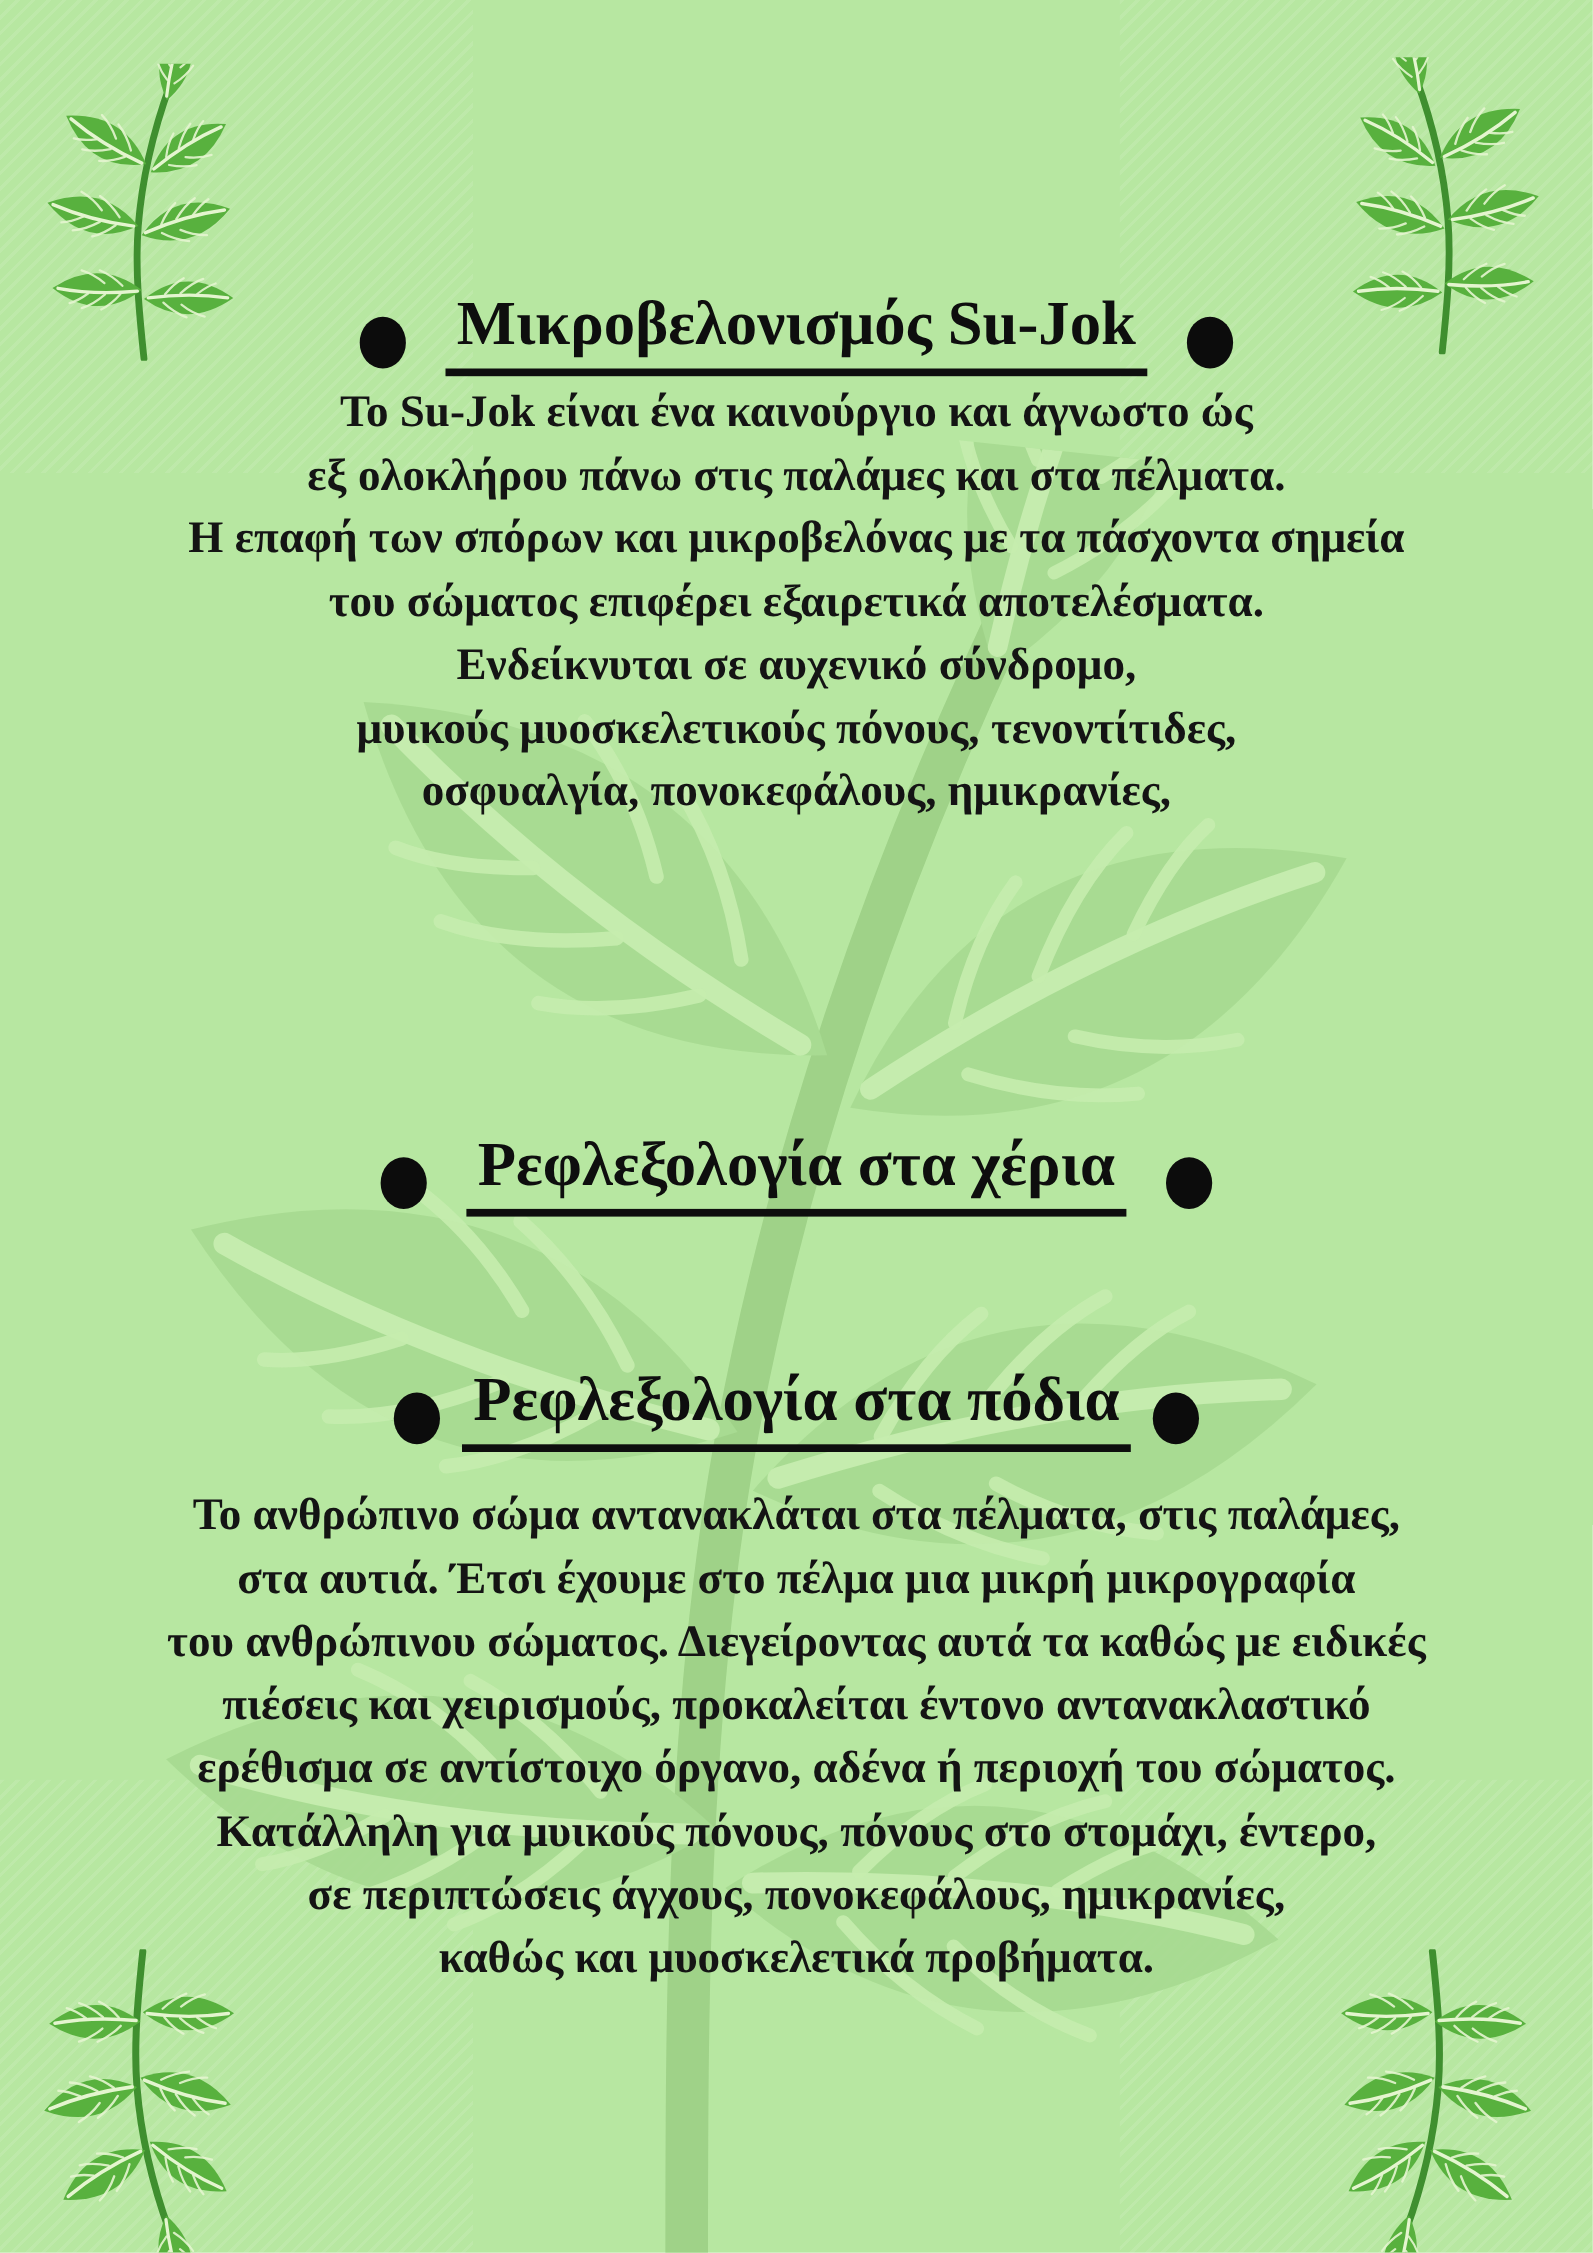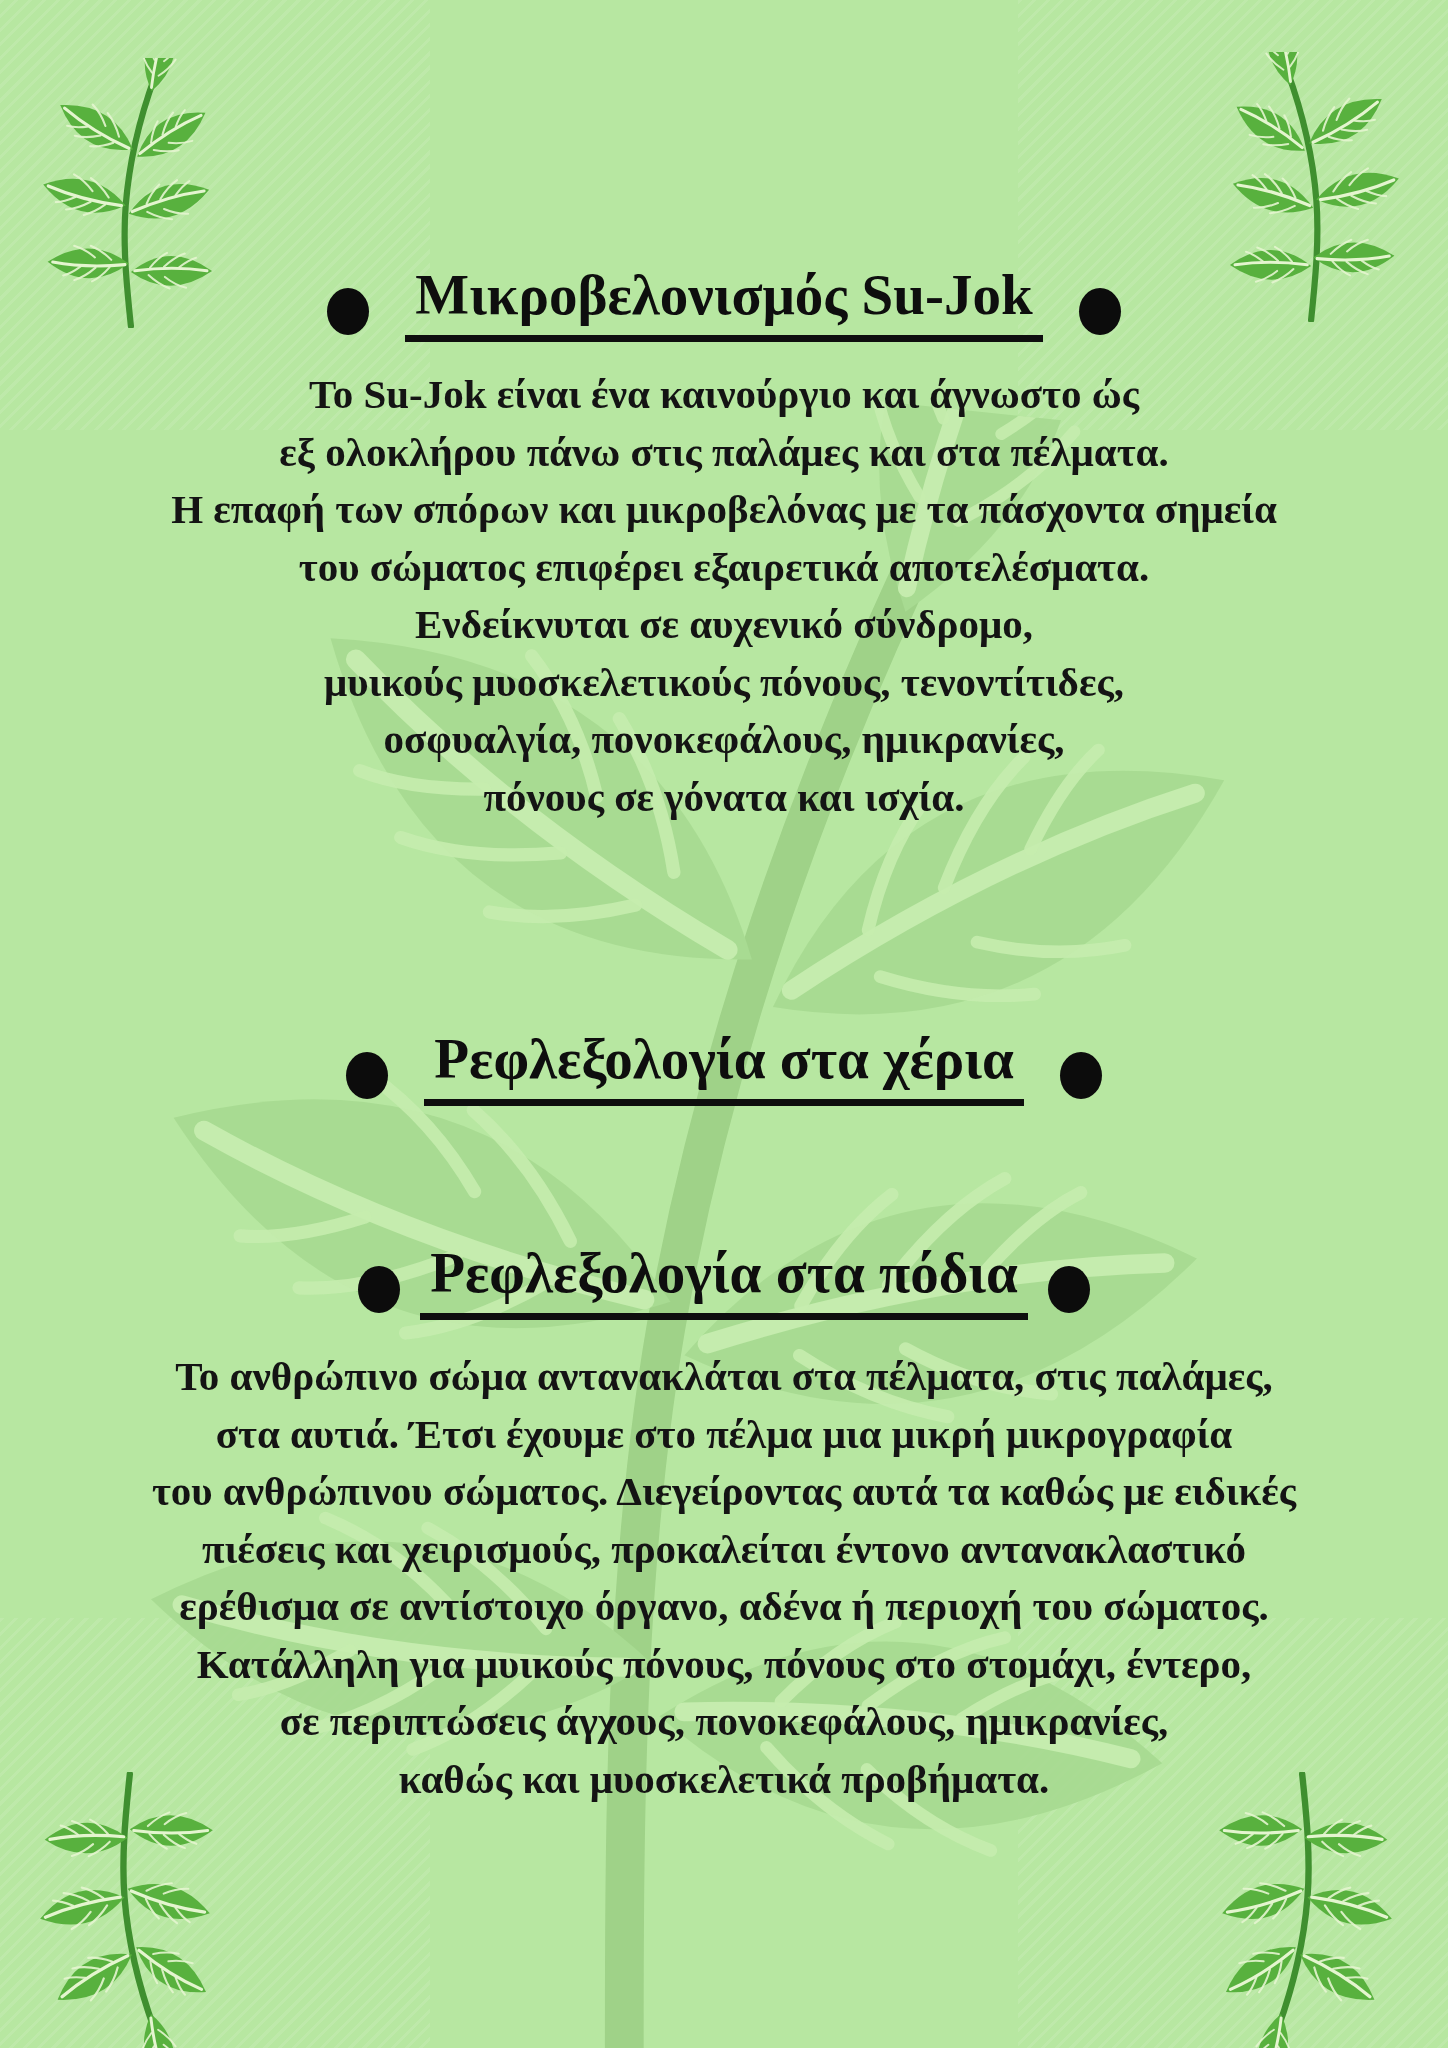--- a/index.html
+++ b/index.html
@@ -84,21 +84,21 @@
   .para{
     position:absolute;
     left:0;width:100%;
     text-align:center;
     font-weight:700;
     font-size:41px;
     line-height:57.5px;
     color:#141414;
     white-space:nowrap;
   }
-  .para.p1{top:366px;text-align:center;}
+  .para.p1{top:345px;text-align:center;}
   .para.p2{top:1348px;}
 </style>
 </head>
 <body>
 
 <div id="page">
 
   <svg width="0" height="0" style="position:absolute" aria-hidden="true">
     <defs>
       <g id="leafunit">
@@ -148,21 +148,20 @@
   </header>
 
   <div class="para p1">
     <div>Το Su-Jok είναι ένα καινούργιο και άγνωστο ώς</div>
     <div>εξ ολοκλήρου πάνω στις παλάμες και στα πέλματα.</div>
     <div>Η επαφή των σπόρων και μικροβελόνας με τα πάσχοντα σημεία</div>
     <div>του σώματος επιφέρει εξαιρετικά αποτελέσματα.</div>
     <div>Ενδείκνυται σε αυχενικό σύνδρομο,</div>
     <div>μυικούς μυοσκελετικούς πόνους, τενοντίτιδες,</div>
     <div>οσφυαλγία, πονοκεφάλους, ημικρανίες,</div>
-    <div>πόνους σε γόνατα και ισχία.</div>
   </div>
 
   <header class="heading h2">
     <span class="bullet"></span>
     <span class="title">Ρεφλεξολογία στα χέρια</span>
     <span class="bullet"></span>
   </header>
 
   <header class="heading h3">
     <span class="bullet"></span>

